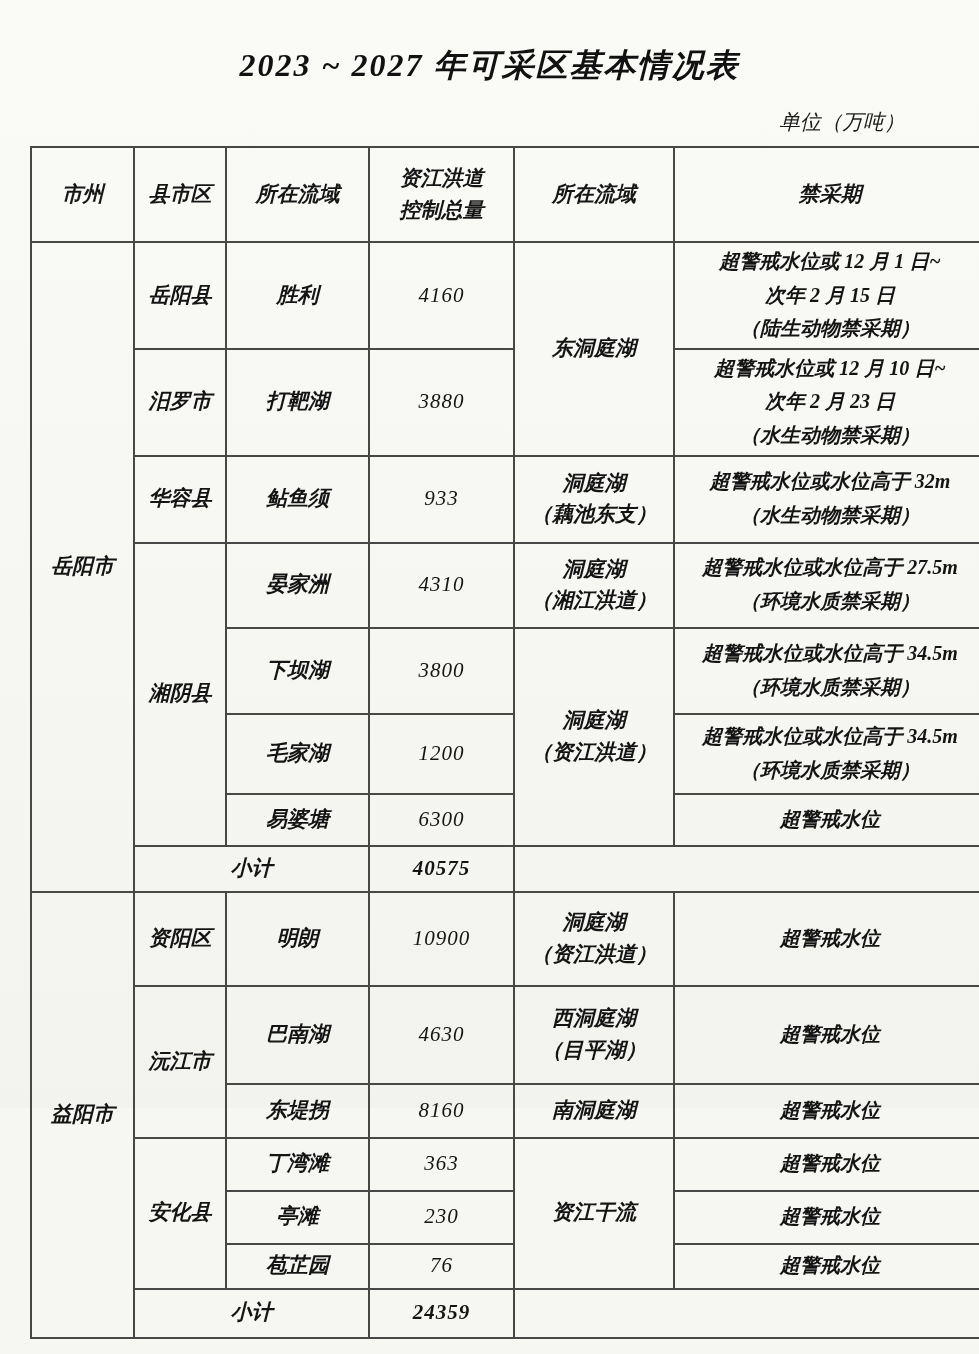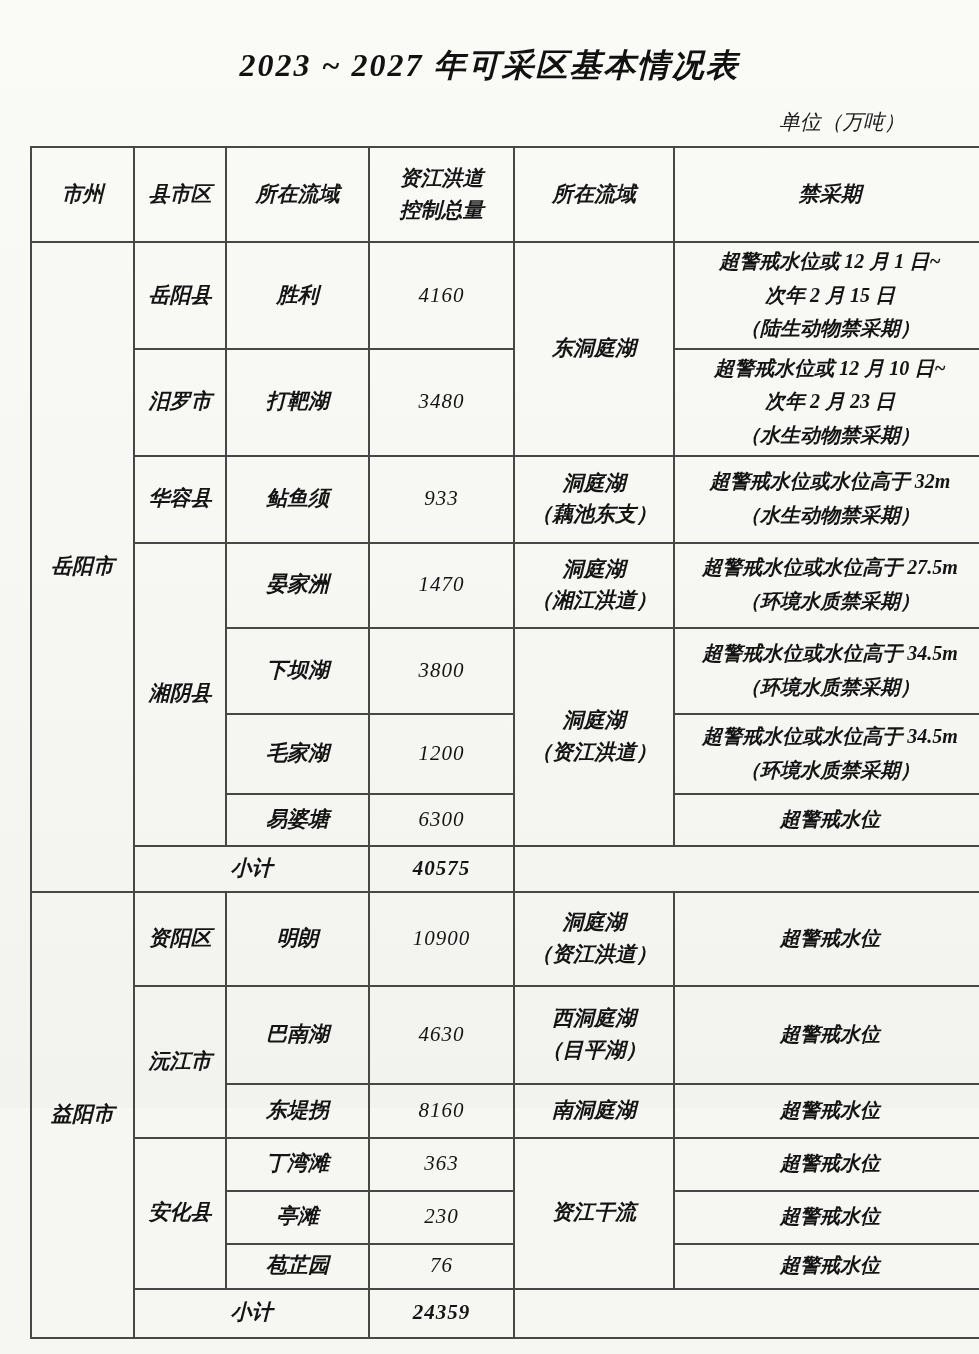--- a/index.html
+++ b/index.html
@@ -100,38 +100,38 @@
       <td class="area-name-cell">胜利</td>
       <td class="quota-cell">4160</td>
       <td rowspan="2" class="basin-cell">东洞庭湖</td>
       <td class="ban-period-cell">超警戒水位或 12 月 1 日~
 次年 2 月 15 日
 （陆生动物禁采期）</td>
     </tr>
     <tr style="height:103px">
       <td class="county-cell">汨罗市</td>
       <td class="area-name-cell">打靶湖</td>
-      <td class="quota-cell">3480</td>
+      <td class="quota-cell">3880</td>
       <td class="ban-period-cell">超警戒水位或 12 月 10 日~
 次年 2 月 23 日
 （水生动物禁采期）</td>
     </tr>
     <tr style="height:87px">
       <td class="county-cell">华容县</td>
       <td class="area-name-cell">鲇鱼须</td>
       <td class="quota-cell">933</td>
       <td class="basin-cell">洞庭湖
 （藕池东支）</td>
       <td class="ban-period-cell">超警戒水位或水位高于 32m
 （水生动物禁采期）</td>
     </tr>
     <tr style="height:85px">
       <td rowspan="4" class="county-cell">湘阴县</td>
       <td class="area-name-cell">晏家洲</td>
-      <td class="quota-cell">1470</td>
+      <td class="quota-cell">4310</td>
       <td class="basin-cell">洞庭湖
 （湘江洪道）</td>
       <td class="ban-period-cell">超警戒水位或水位高于 27.5m
 （环境水质禁采期）</td>
     </tr>
     <tr style="height:86px">
       <td class="area-name-cell">下坝湖</td>
       <td class="quota-cell">3800</td>
       <td rowspan="3" class="basin-cell">洞庭湖
 （资江洪道）</td>

